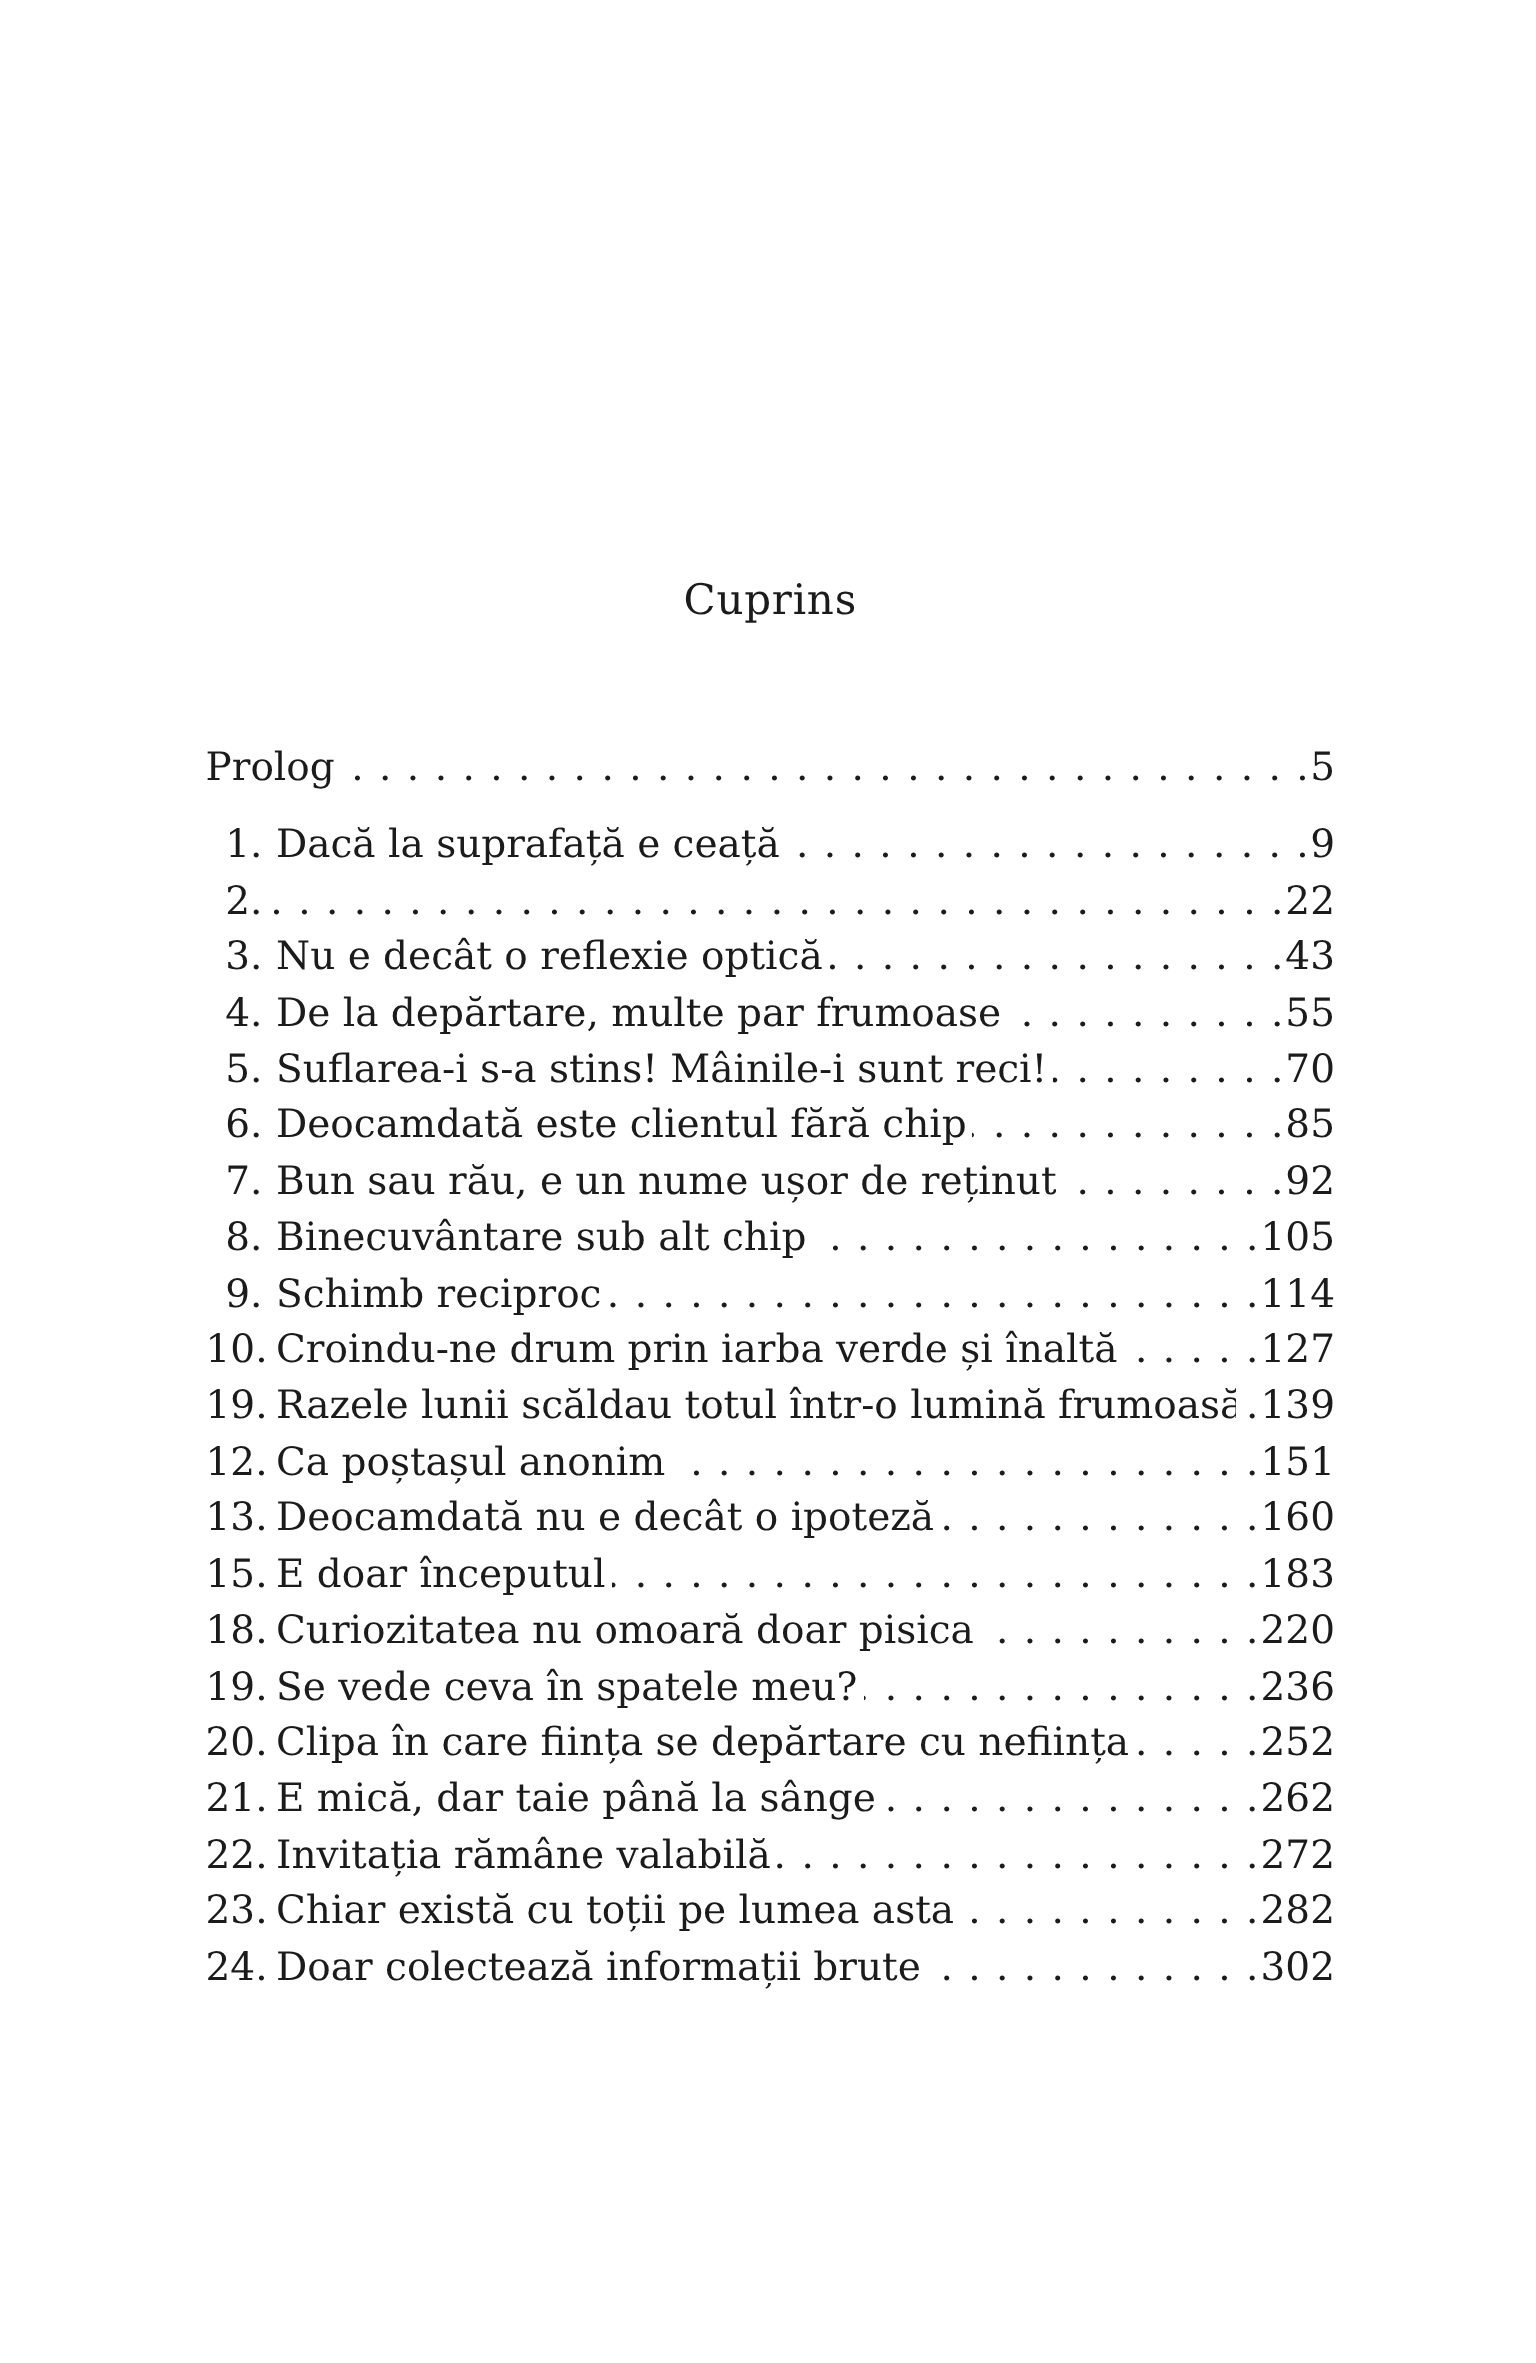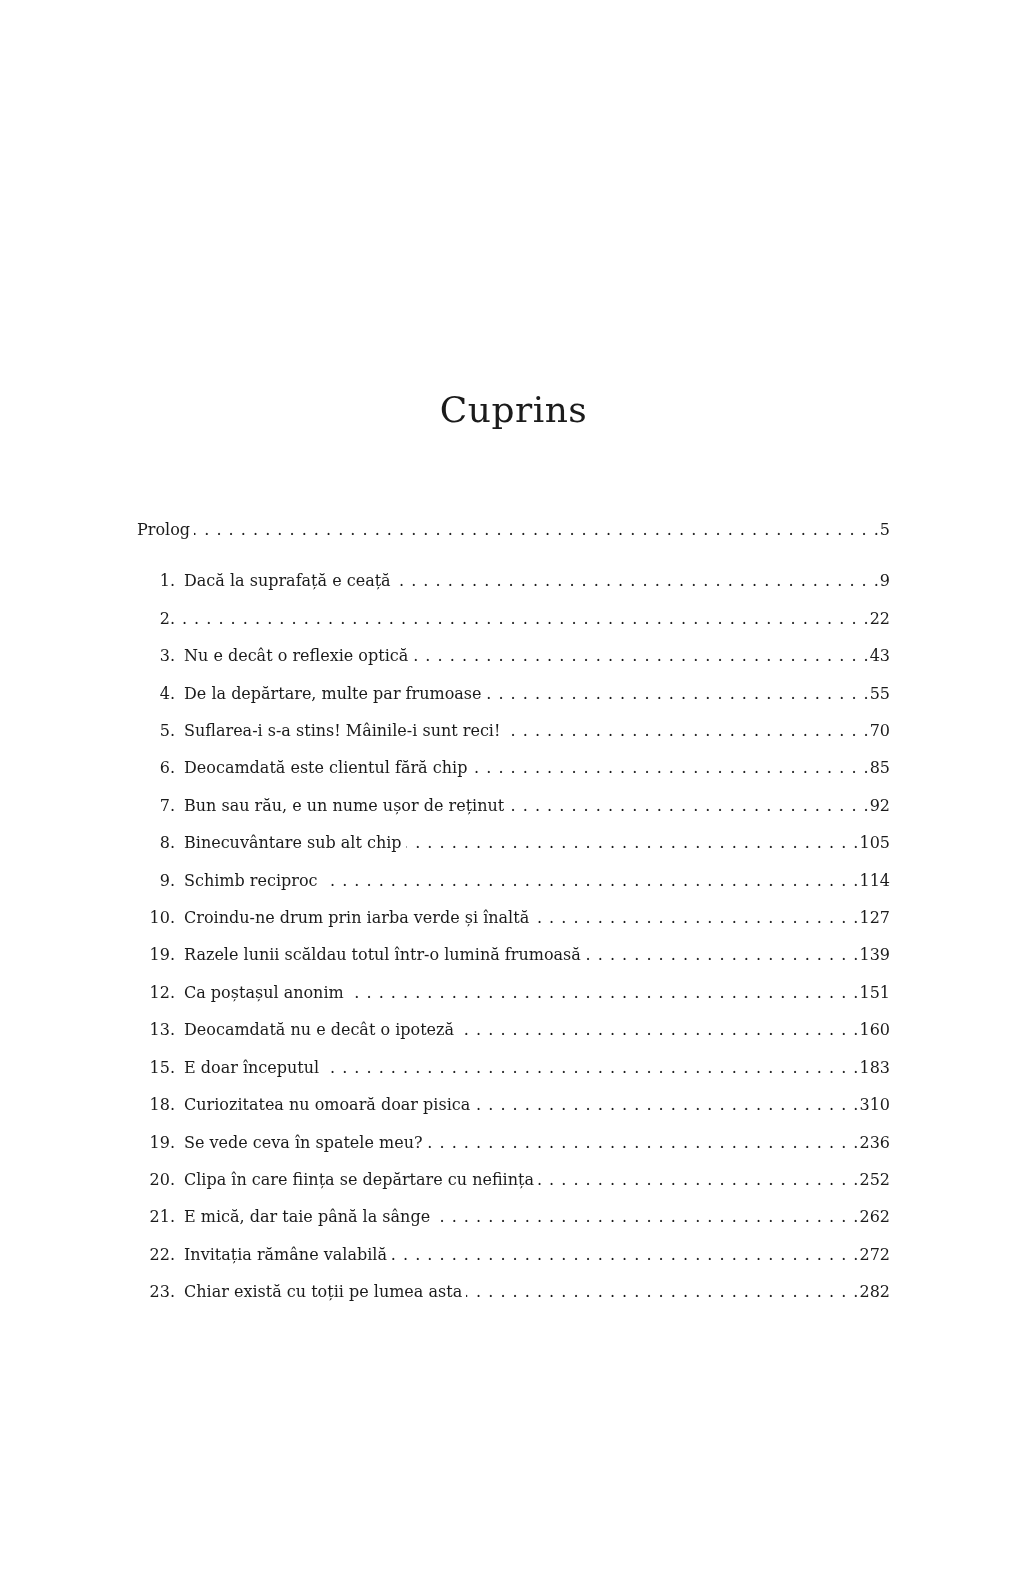--- a/index.html
+++ b/index.html
@@ -22,31 +22,31 @@
     right: 134px;
     top: 0;
     bottom: 0;
   }
   .title {
     position: absolute;
     top: 366px;
     left: 0;
     right: 0;
     text-align: center;
-    font-size: 36px;
+    font-size: 28px;
     font-weight: 500;
     line-height: 1.1;
     letter-spacing: 0.5px;
   }
   .toc {
     position: absolute;
-    top: 511px;
+    top: 494px;
     left: 0;
     right: 0;
-    font-size: 16px;
+    font-size: 26px;
   }
   .toc-row {
     display: flex;
     align-items: baseline;
     line-height: 37.4px;
     white-space: nowrap;
   }
   .toc-row.row--prolog {
     margin-bottom: 14px;
   }
@@ -174,21 +174,21 @@
         <div class="toc-row">
     <span class="num">15.</span>
     <span class="label">E doar începutul</span>
     <span class="dots"></span>
     <span class="pagenum">183</span>
   </div>
         <div class="toc-row">
     <span class="num">18.</span>
     <span class="label">Curiozitatea nu omoară doar pisica</span>
     <span class="dots"></span>
-    <span class="pagenum">310</span>
+    <span class="pagenum">220</span>
   </div>
         <div class="toc-row">
     <span class="num">19.</span>
     <span class="label">Se vede ceva în spatele meu?</span>
     <span class="dots"></span>
     <span class="pagenum">236</span>
   </div>
         <div class="toc-row">
     <span class="num">20.</span>
     <span class="label">Clipa în care ființa se depărtare cu neființa</span>
@@ -205,16 +205,22 @@
     <span class="num">22.</span>
     <span class="label">Invitația rămâne valabilă</span>
     <span class="dots"></span>
     <span class="pagenum">272</span>
   </div>
         <div class="toc-row">
     <span class="num">23.</span>
     <span class="label">Chiar există cu toții pe lumea asta</span>
     <span class="dots"></span>
     <span class="pagenum">282</span>
+  </div>
+        <div class="toc-row">
+    <span class="num">24.</span>
+    <span class="label">Doar colectează informații brute</span>
+    <span class="dots"></span>
+    <span class="pagenum">302</span>
   </div>
       </div>
   </div>
 </div>
 
 </body></html>

